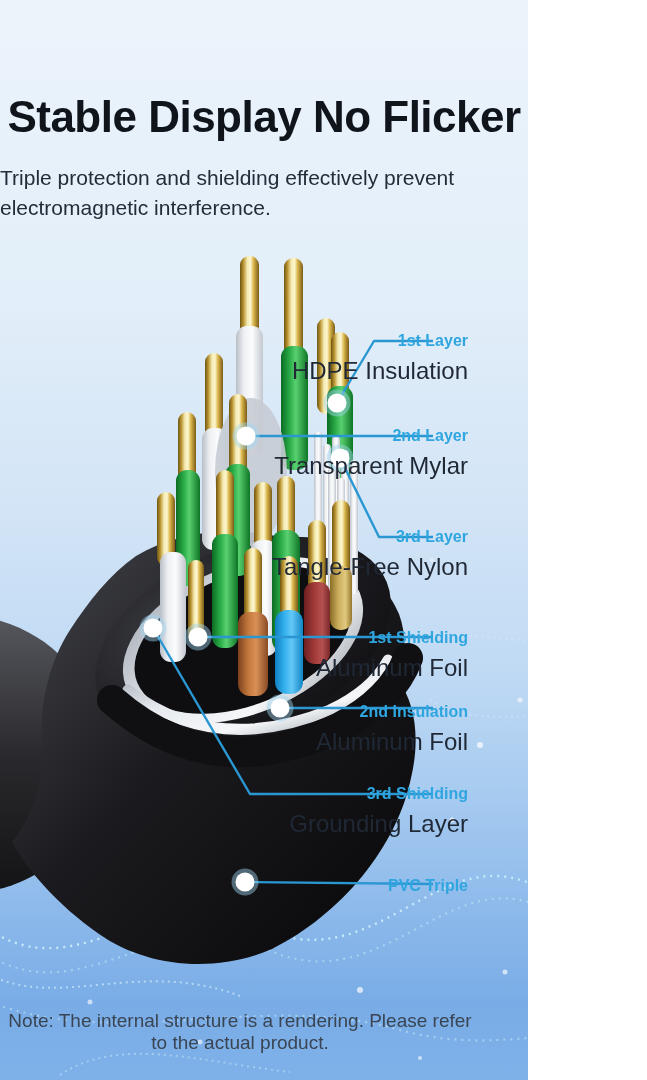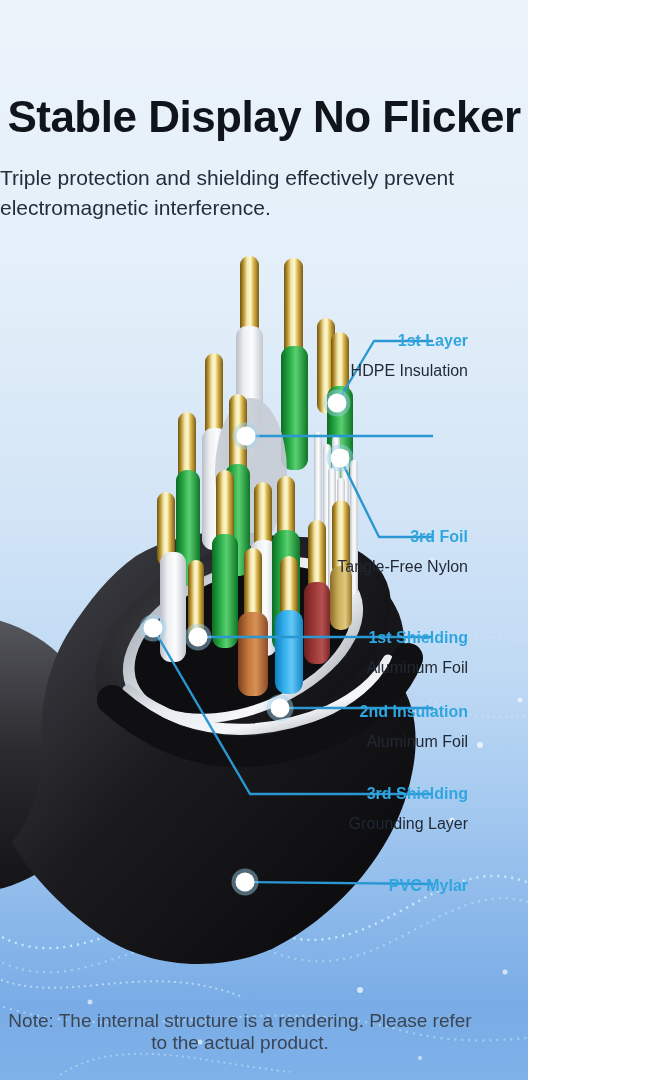--- a/index.html
+++ b/index.html
@@ -33,21 +33,21 @@
   }
   .callout{
     position:absolute;right:60px;width:280px;
     text-align:right;
   }
   .callout .heading{
     font-size:16px;font-weight:700;line-height:30px;
     color:#2fa6df;
   }
   .callout .desc{
-    font-size:16px;line-height:30px;
+    font-size:24px;line-height:30px;
     color:#1f2834;
   }
   .note{
     position:absolute;left:0;right:48px;top:1010px;
     text-align:center;
     font-size:19px;
     color:#3a4553;
   }
 </style>
 </head>
@@ -270,36 +270,40 @@
   <div class="title">Stable Display No Flicker</div>
   <div class="subtitle">
     <div>Triple protection and shielding effectively prevent</div>
     <div>electromagnetic interference.</div>
   </div>
 
   <div class="callout" style="top:326px">
     <div class="heading">1st Layer</div>
     <div class="desc">HDPE Insulation</div>
   </div>
+  <div class="callout" style="top:421px">
+    <div class="heading">2nd Layer</div>
+    <div class="desc">Transparent Mylar</div>
+  </div>
   <div class="callout" style="top:522px">
-    <div class="heading">3rd Foil</div>
+    <div class="heading">3rd Layer</div>
     <div class="desc">Tangle-Free Nylon</div>
   </div>
   <div class="callout" style="top:623px">
     <div class="heading">1st Shielding</div>
     <div class="desc">Aluminum Foil</div>
   </div>
   <div class="callout" style="top:697px">
     <div class="heading">2nd Insulation</div>
     <div class="desc">Aluminum Foil</div>
   </div>
   <div class="callout" style="top:779px">
     <div class="heading">3rd Shielding</div>
     <div class="desc">Grounding Layer</div>
   </div>
   <div class="callout" style="top:871px">
-    <div class="heading">PVC Mylar</div>
+    <div class="heading">PVC Triple</div>
     <div class="desc"></div>
   </div>
 
   <div class="note">Note: The internal structure is a rendering. Please refer to the actual product.</div>
 
 </div>
 
 </body></html>

